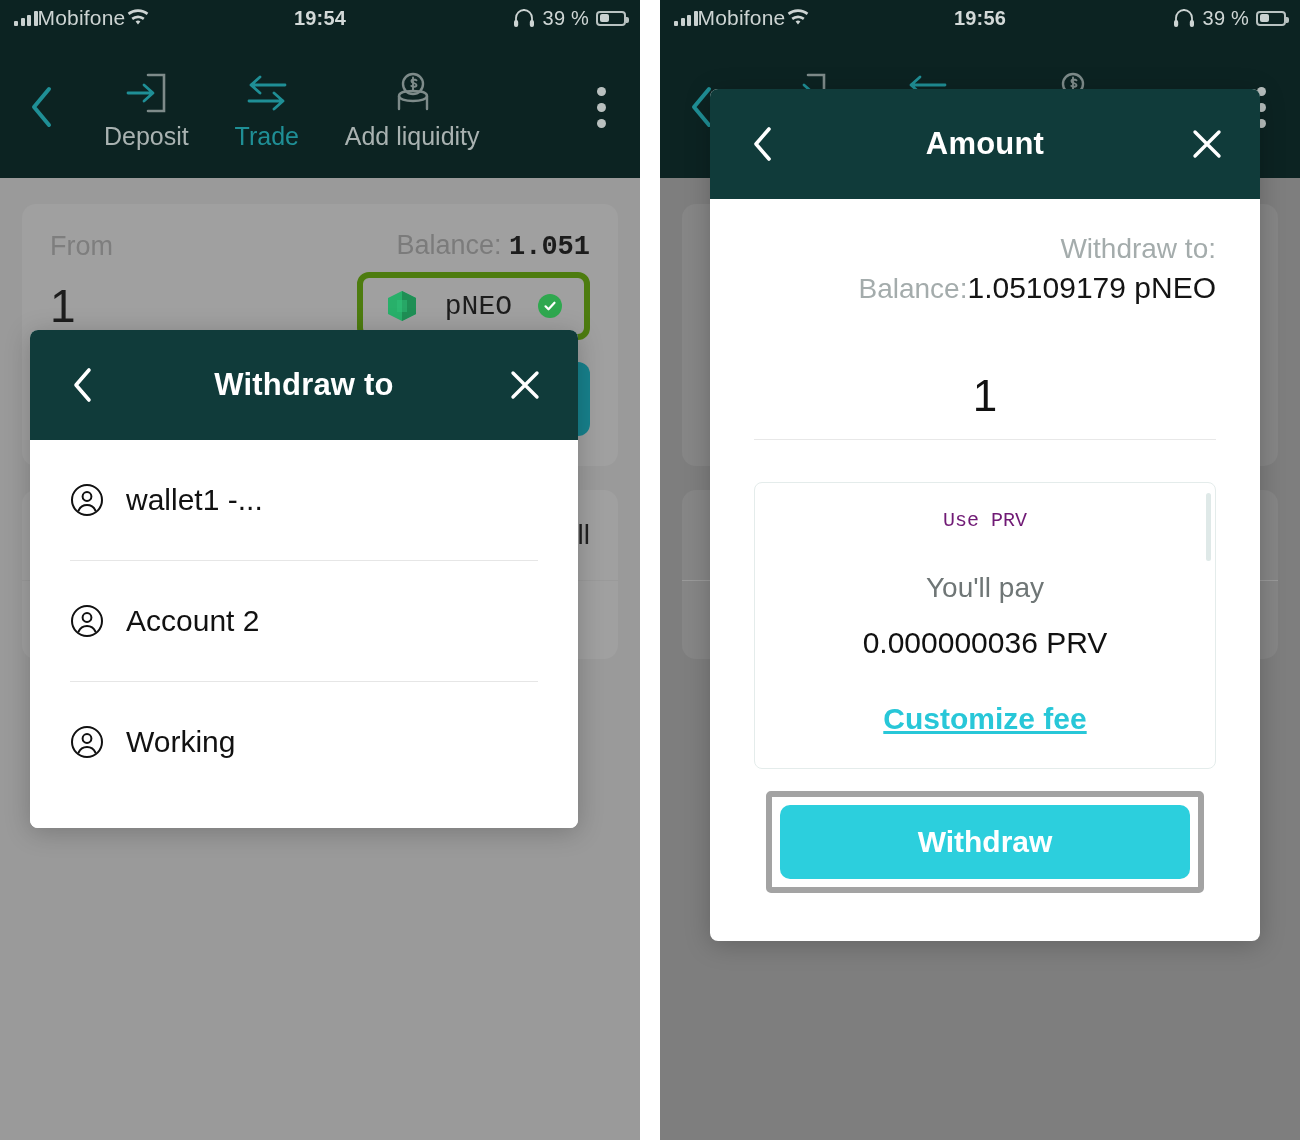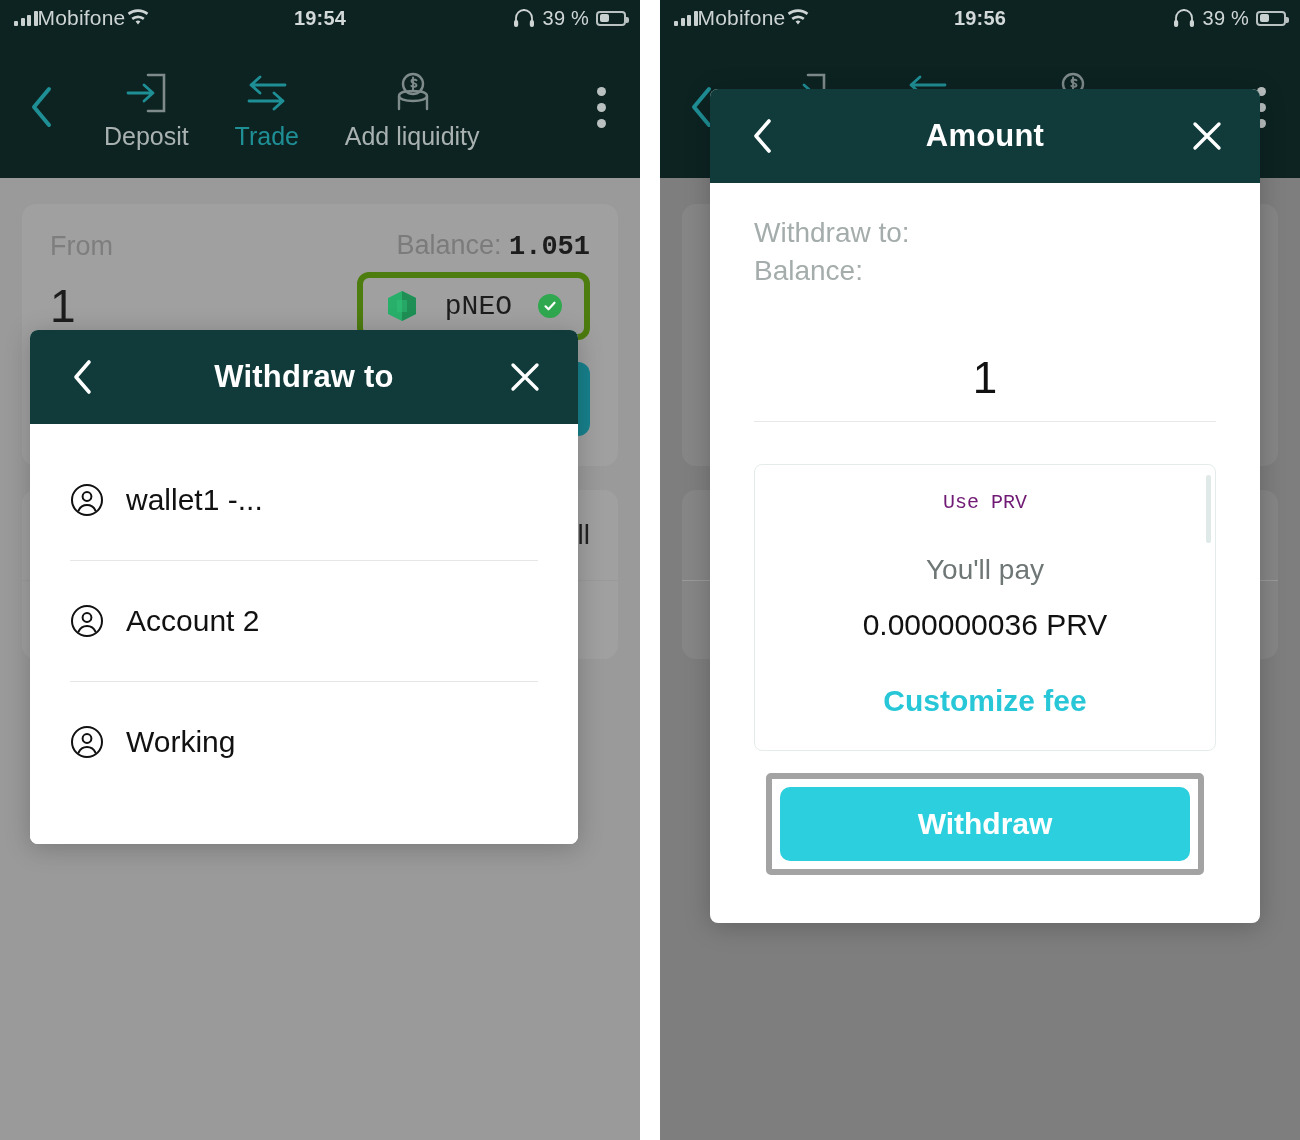--- a/index.html
+++ b/index.html
@@ -153,39 +153,39 @@
   .modal {
     position: absolute;
     background: #ffffff;
     border-radius: 8px;
     overflow: hidden;
     box-shadow: 0 4px 26px rgba(0,0,0,.22);
     pointer-events: auto;
   }
   .modal-head {
     background: #103b3a;
-    height: 94px;
+    height: 110px;
     display:flex; align-items:center; justify-content:space-between;
     padding: 0 30px;
   }
   .modal-title { color:#ffffff; font-size: 31px; font-weight: 700; letter-spacing:.2px; }
   .mh-btn { width:46px;height:46px;display:flex;align-items:center;justify-content:center; }
 
   
   .modal-left { left: 30px; top: 330px; width: 548px; }
-  .acct-list { padding: 16px 40px; background:#fff; }
+  .acct-list { padding: 0 40px; background:#fff; }
   .acct { display:flex; align-items:center; gap: 22px; height: 120px; }
   .acct + .sep { height:1px; background:#e6e6e6; }
   .acct-name { font-size: 30px; color:#111; }
   .list-pad { height: 26px; }
 
   
   .modal-right { left: 50px; top: 89px; width: 550px; }
   .mr-body { padding: 34px 44px 30px 44px; }
-  .kv { display:flex; align-items:baseline; justify-content:space-between; margin-bottom: 6px; }
+  .kv { display:flex; align-items:baseline; justify-content:flex-end; margin-bottom: 6px; }
   .kv-k { font-size: 28px; color:#a4acac; }
   .kv-v { font-size: 30px; color:#141414; }
   .amount-big {
     text-align:center; font-size: 44px; color:#111;
     margin-top: 66px; padding-bottom: 18px;
     border-bottom: 1px solid #e8e8e8;
   }
   .fee-card {
     margin-top: 42px;
     border: 1px solid #e4eceb;
@@ -194,21 +194,21 @@
     text-align:center;
     position: relative;
   }
   .fee-scroll {
     position:absolute; right: 4px; top: 10px; width: 5px; height: 68px;
     background:#dfe9e8; border-radius:3px;
   }
   .fee-title { font-size: 20px; color:#701a75;font-family:Liberation Mono, monospace; }
   .fee-sub { font-size: 28px; color:#6f7676; margin-top: 40px; }
   .fee-amt { font-size: 30px; color:#111; margin-top: 22px; }
-  .fee-link { font-size: 30px; color:#28c7d8; font-weight: 700; margin-top: 42px; }
+  .fee-link { font-size: 30px; color:#28c7d8; font-weight: 700; margin-top: 42px; text-decoration: underline; }
 
   .withdraw-wrap {
     margin: 22px 12px 18px 12px;
     border: 6px solid #a3a3a3;
     border-radius: 5px;
     padding: 8px;
   }
   .withdraw-btn {
     height: 74px; border-radius: 10px; background: #2ccfdd;
     display:flex;align-items:center;justify-content:center;
@@ -515,20 +515,21 @@
             </svg>
           </span>
         </div>
 
         <div class="mr-body">
           <div class="kv">
             <span class="kv-k">Withdraw to:</span>
           </div>
           <div class="kv">
             <span class="kv-k">Balance:</span>
+            <span class="kv-v">1.05109179 pNEO</span>
           </div>
 
           <div class="amount-big">1</div>
 
           <div class="fee-card">
             <div class="fee-scroll"></div>
             <div class="fee-title">Use PRV</div>
             <div class="fee-sub">You'll pay</div>
             <div class="fee-amt">0.000000036 PRV</div>
             <div class="fee-link">Customize fee</div>

